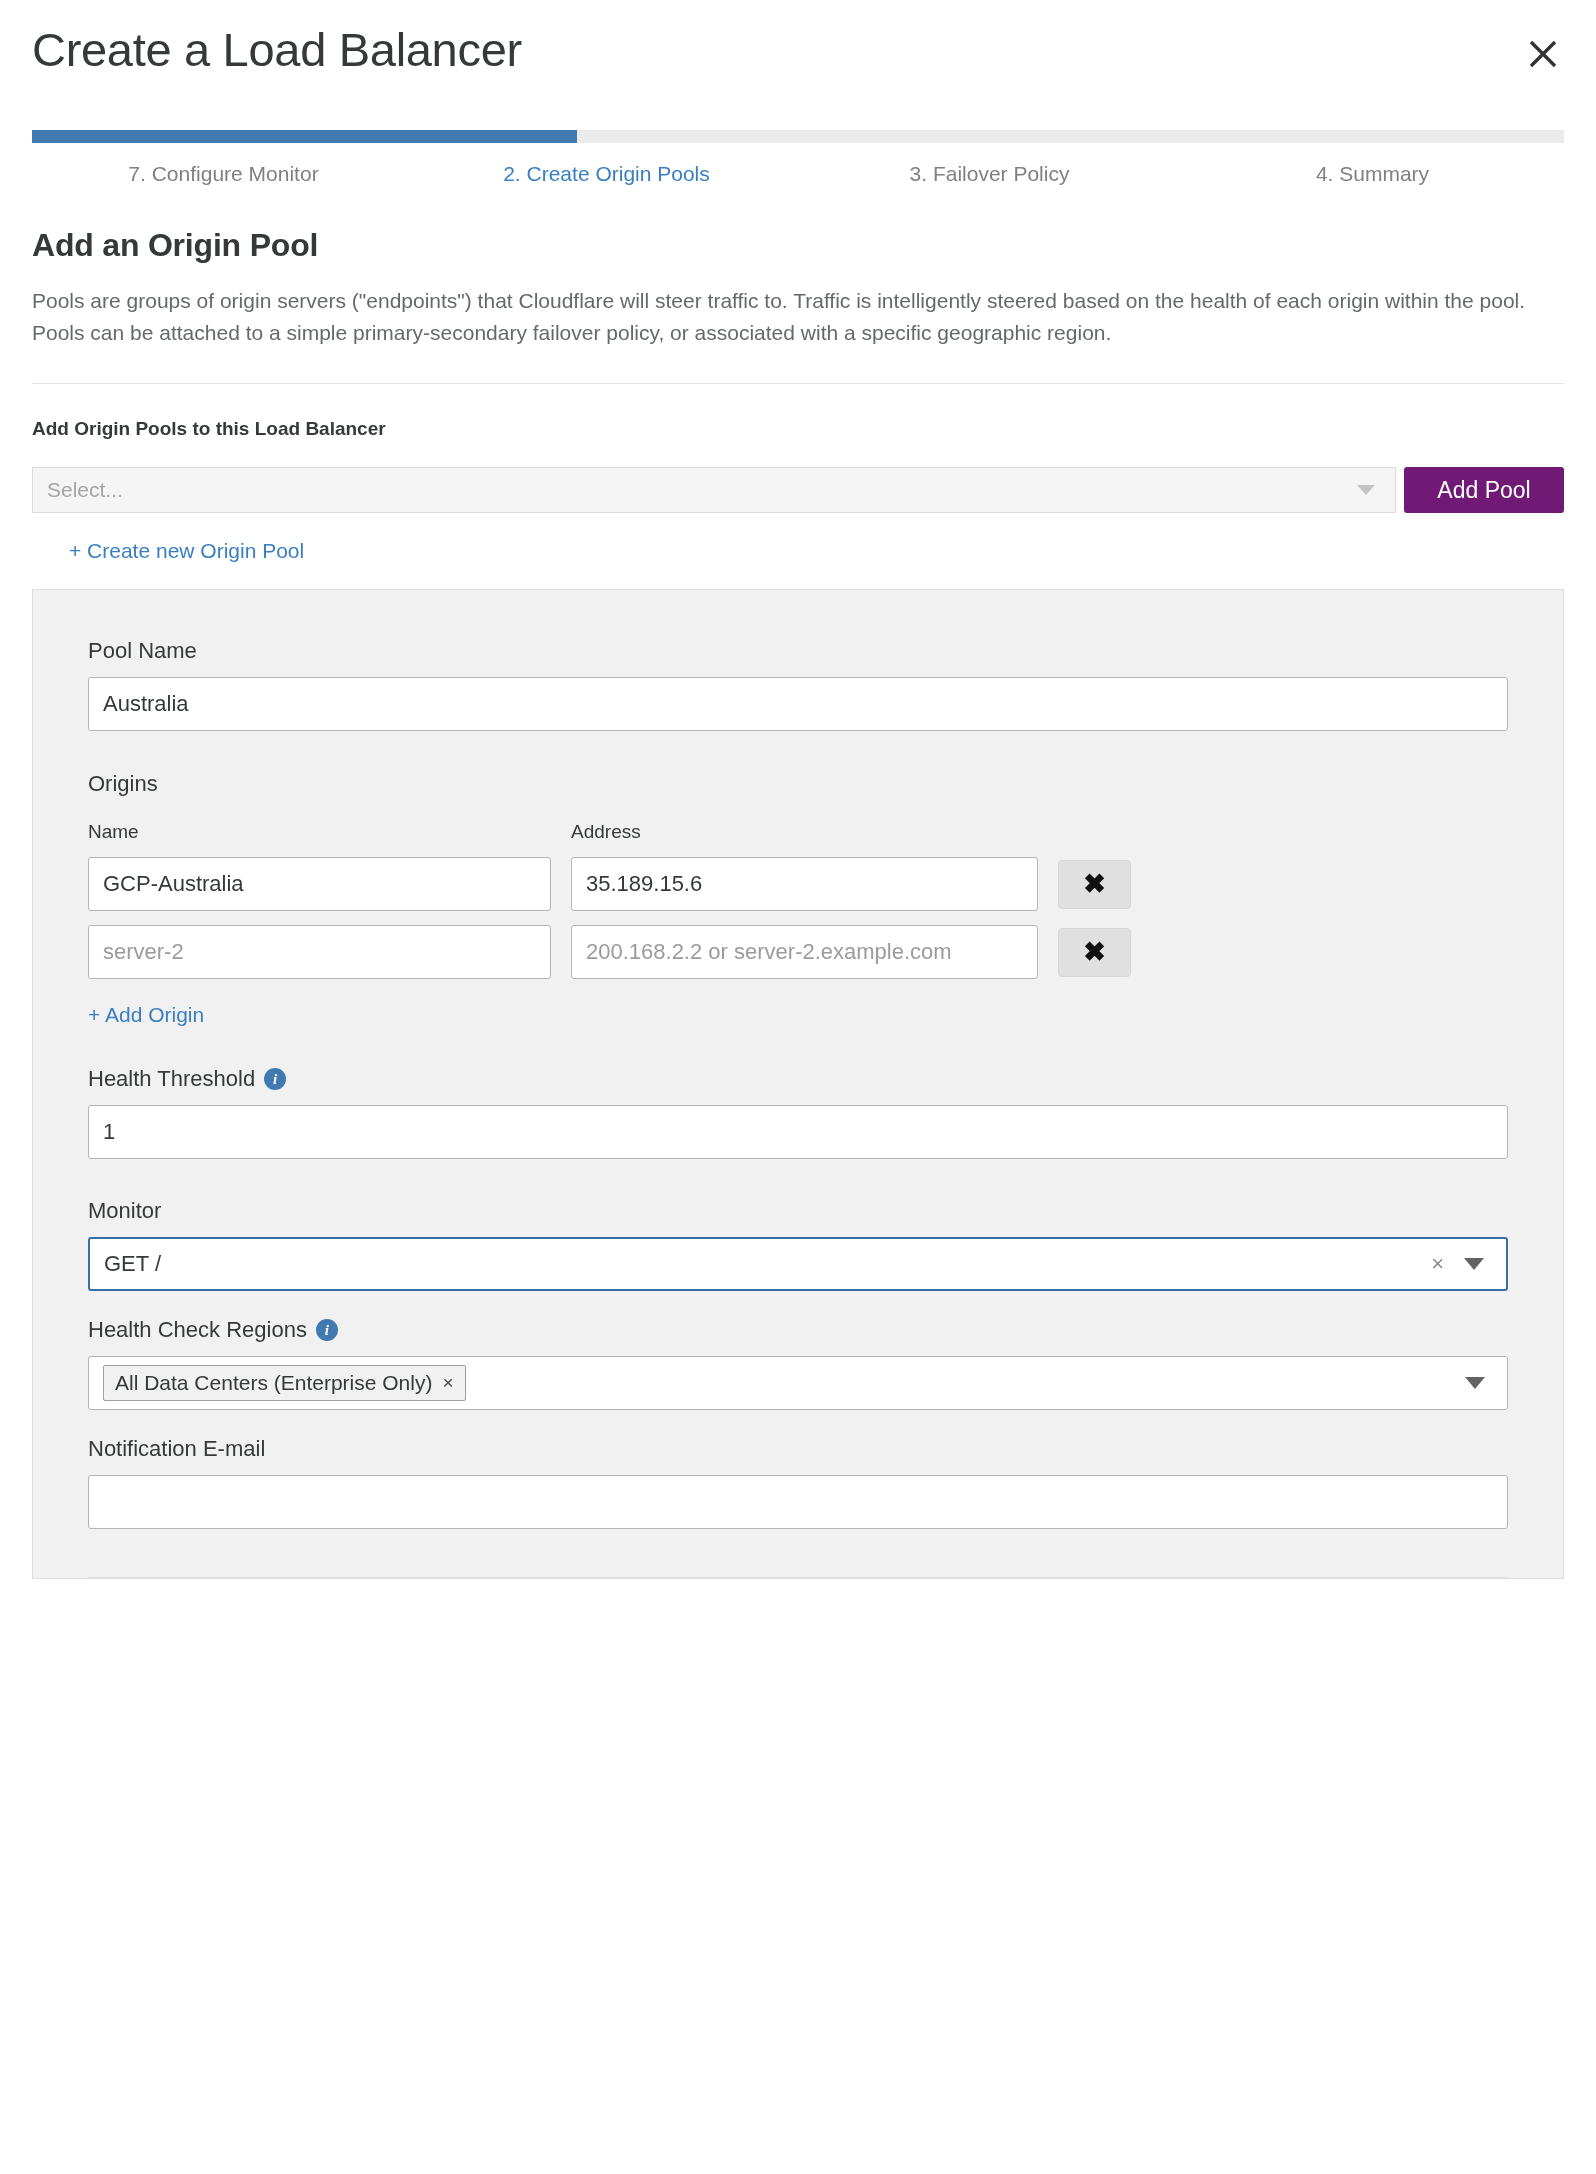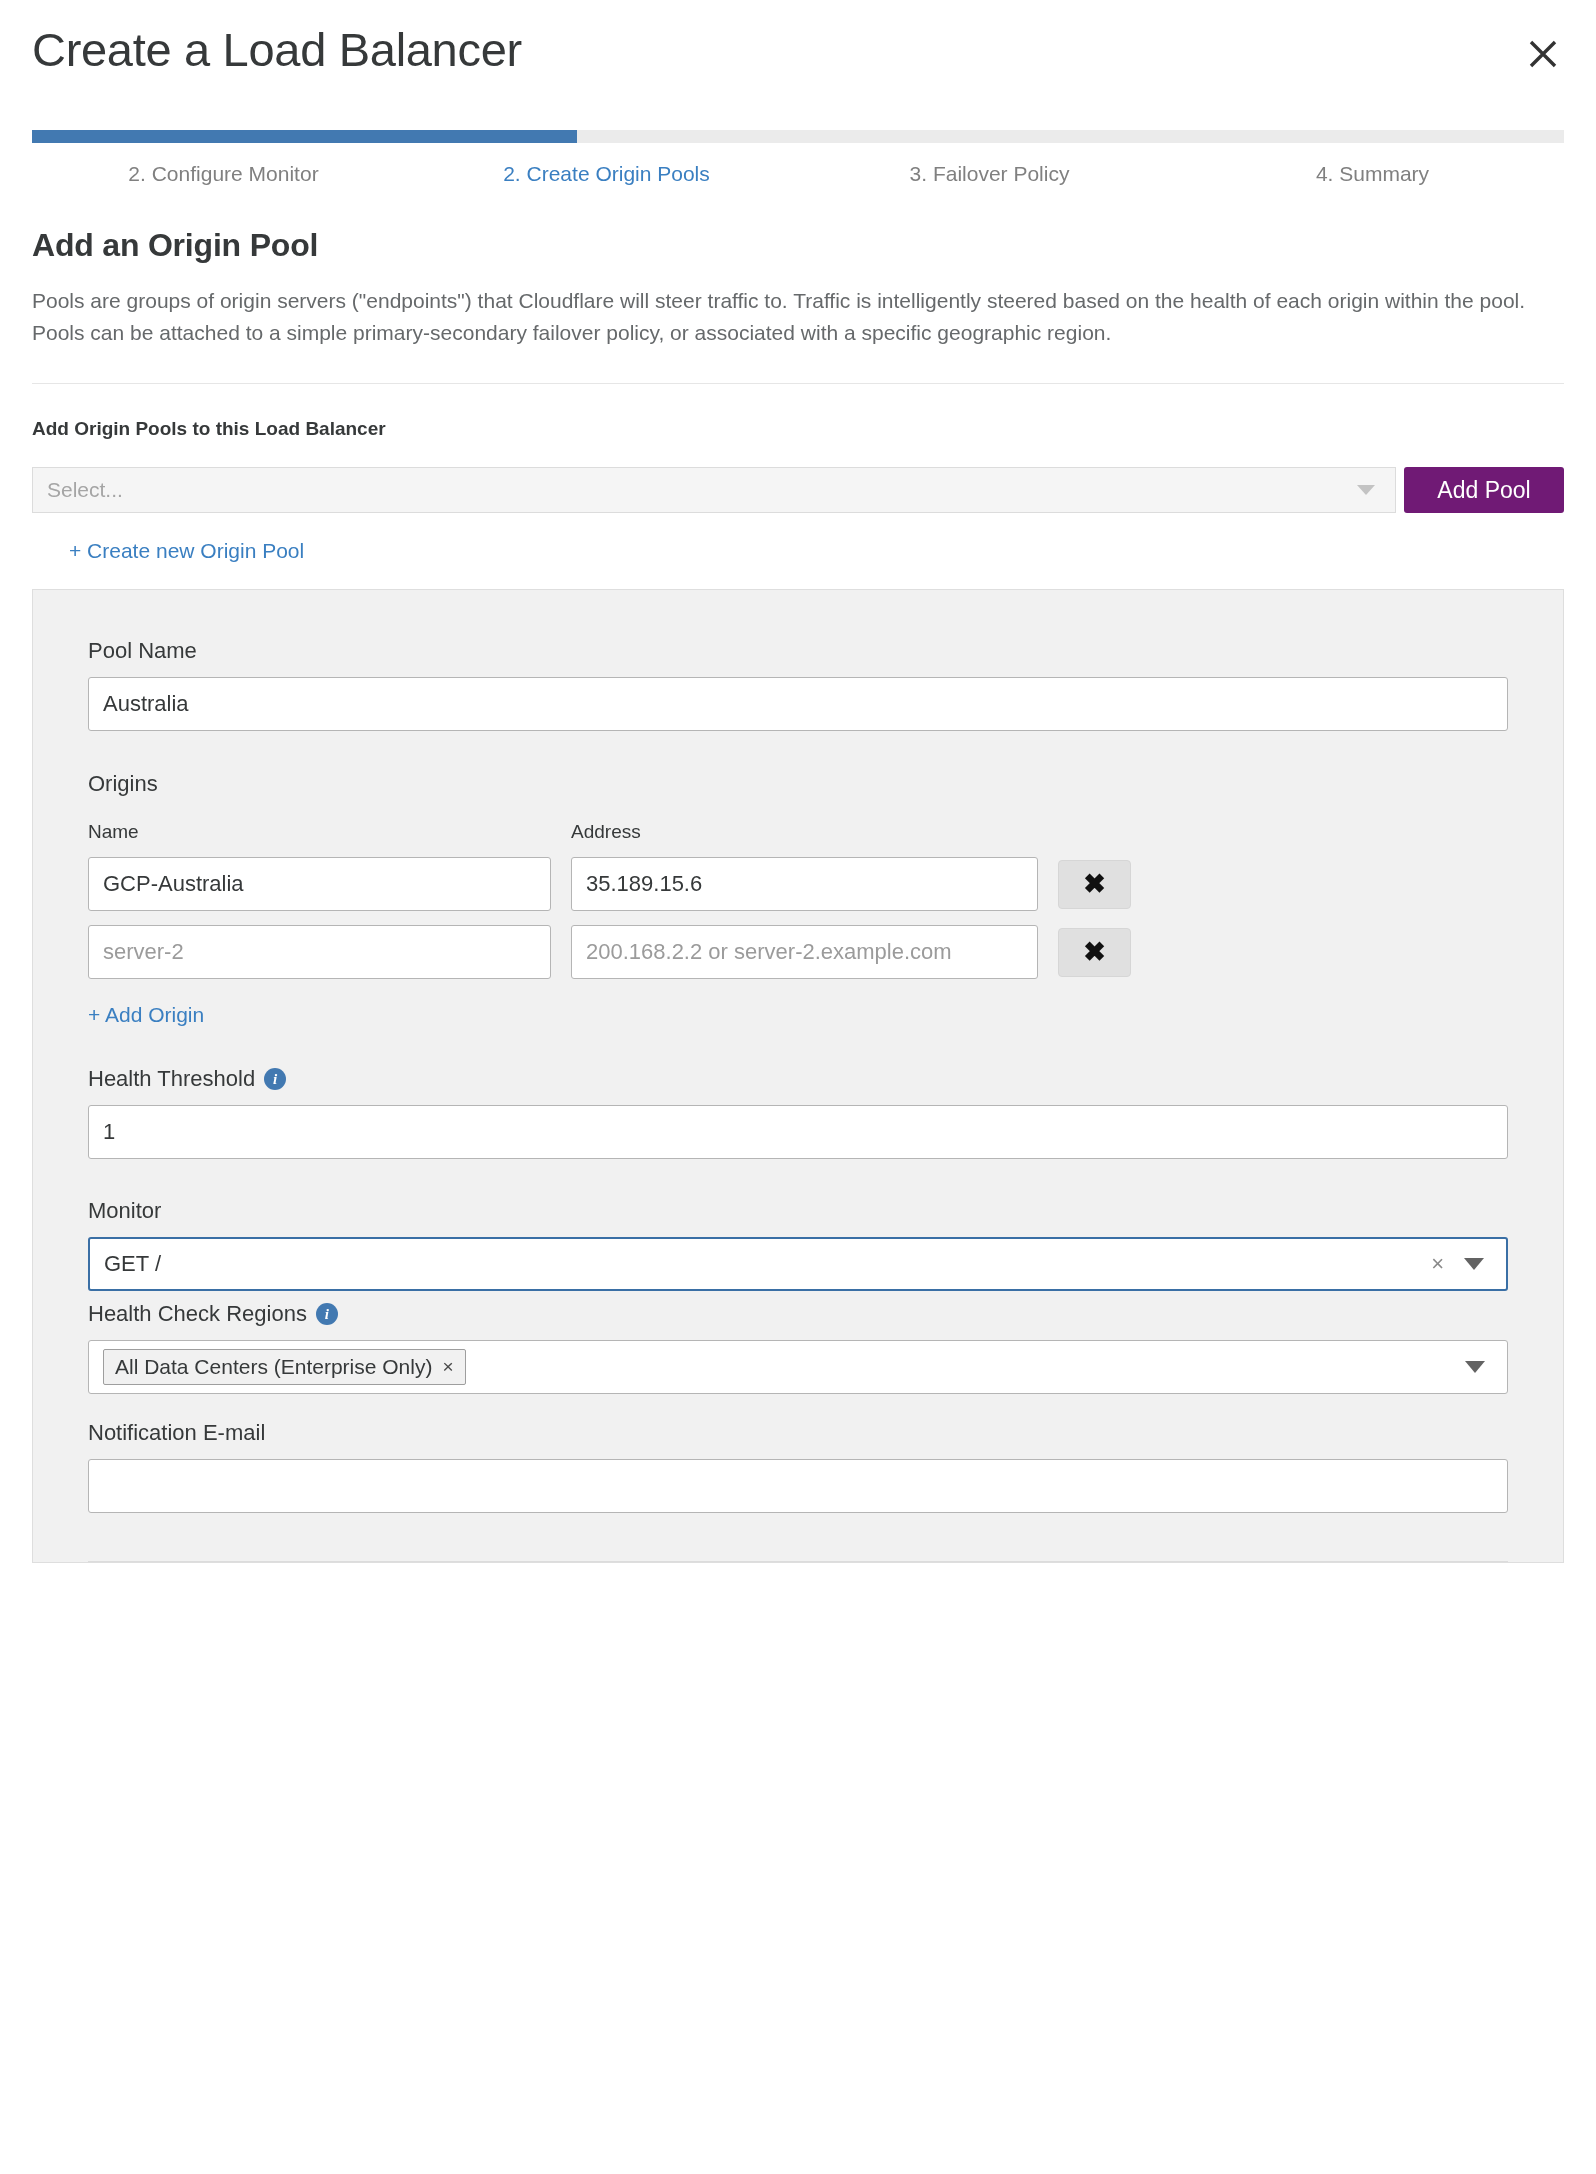--- a/index.html
+++ b/index.html
@@ -336,21 +336,21 @@
         <path d="M5 5 L29 29 M29 5 L5 29" stroke="#333333" stroke-width="3.4" stroke-linecap="butt" fill="none"></path>
       </svg>
     </div>
   </div>
 
   
   <div class="progress-track">
     <div class="progress-fill" style="width:35.6%"></div>
   </div>
   <div class="steps">
-    <div class="step">2. Configure Monitor</div>
+    <div class="step">7. Configure Monitor</div>
     <div class="step active">2. Create Origin Pools</div>
     <div class="step">3. Failover Policy</div>
     <div class="step">4. Summary</div>
   </div>
 
   
   <h2 class="section-title">Add an Origin Pool</h2>
   <p class="section-desc">Pools are groups of origin servers ("endpoints") that Cloudflare will steer traffic to. Traffic is intelligently steered based on the health of each origin within the pool. Pools can be attached to a simple primary-secondary failover policy, or associated with a specific geographic region.</p>
   <hr class="hr">
 
@@ -415,21 +415,21 @@
       <div class="field-label">
         <span>Monitor</span>
       </div>
       <div class="sel-box focused">
         <span class="sel-value">GET /</span>
         <span class="sel-clear">×</span>
         <span class="sel-caret"></span>
       </div>
     </div>
 
-    <div class="group" style="margin-top:10px">
+    <div class="group" style="margin-top:26px">
       <div class="field-label">
         <span>Health Check Regions</span>
         <span class="info-icon">i</span>
       </div>
       <div class="sel-box">
         <span class="tag">
           <span>All Data Centers (Enterprise Only)</span>
           <span class="x">×</span>
         </span>
         <span class="sel-caret"></span>

